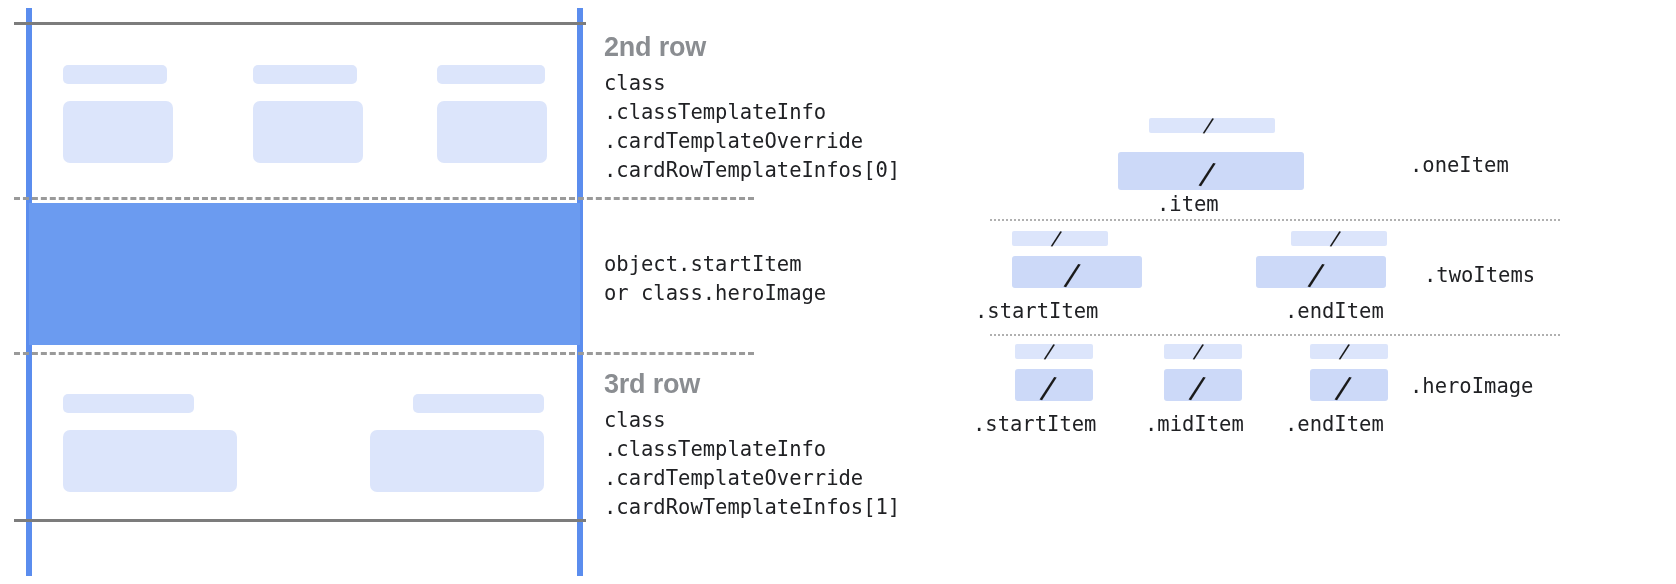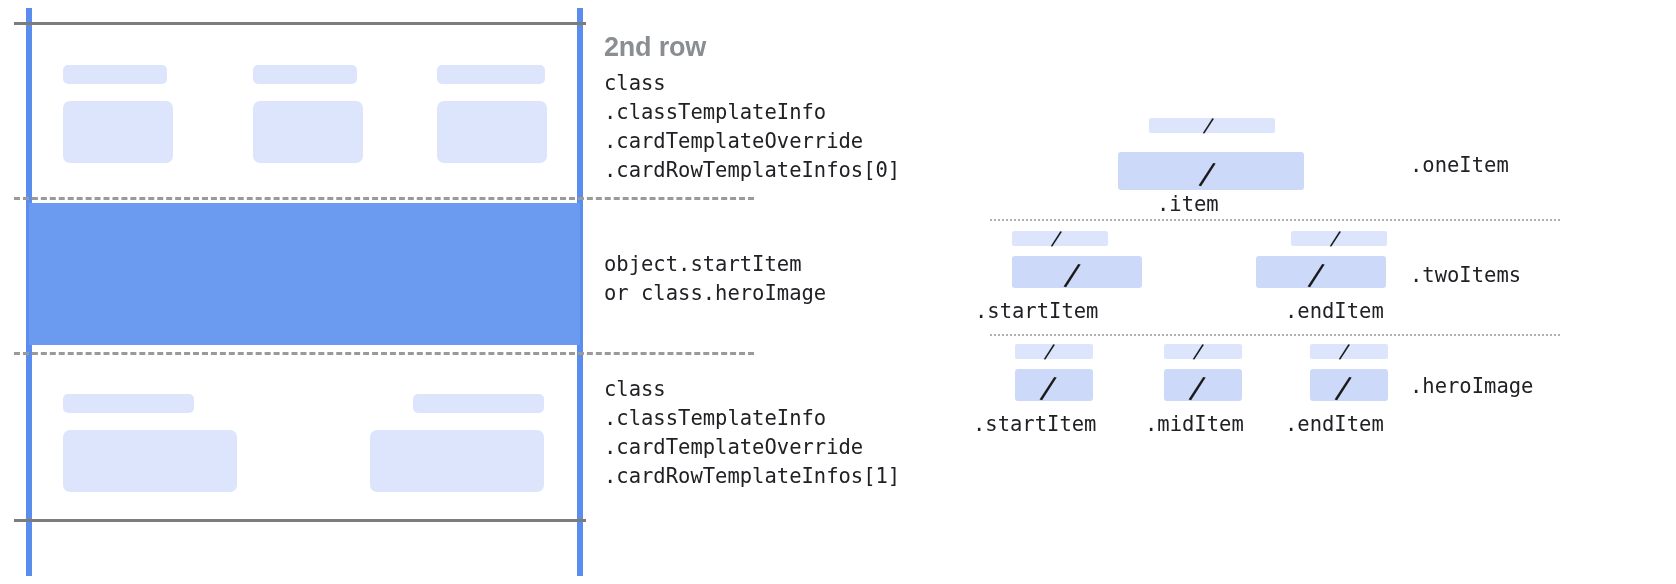--- a/index.html
+++ b/index.html
@@ -181,20 +181,21 @@
 .cardTemplateOverride
 .cardRowTemplateInfos[0]</div>
 </div>
 
 <div class="text-col" style="top:250px;">
   <div class="code-block">object.startItem
 or class.heroImage</div>
 </div>
 
 <div class="text-col" style="top:369px;">
+  <div class="row-title">3rd row</div>
   <div class="code-block" style="margin-top:6px;">class
 .classTemplateInfo
 .cardTemplateOverride
 .cardRowTemplateInfos[1]</div>
 </div>
 
 <div id="right-diagram">
 
   <div class="slot">
     <div class="slot-top" style="left:189px; top:118px; width:126px;"></div>
@@ -221,21 +222,21 @@
 
   <div class="slot">
     <div class="slot-top" style="left:331px; top:231px; width:96px;"></div>
     <span class="slash slash-sm" style="left:372px; top:226px; transform:rotate(14deg);">/</span>
 
     <div class="slot-main" style="left:296px; top:256px; width:130px; height:32px;"></div>
     <span class="slash slash-lg" style="left:351px; top:256px; transform:rotate(14deg);">/</span>
 
     <div class="mono-label" style="left:325px; top:299px;">.endItem</div>
   </div>
-  <div class="group-label" style="left:450px; top:263px;">.twoItems</div>
+  <div class="group-label" style="left:464px; top:263px;">.twoItems</div>
 
   <div class="rdash" style="top:334px;"></div>
 
   <div class="slot">
     <div class="slot-top" style="left:55px; top:344px; width:78px;"></div>
     <span class="slash slash-sm" style="left:86px; top:339px; transform:rotate(14deg);">/</span>
 
     <div class="slot-main" style="left:55px; top:369px; width:78px; height:32px;"></div>
     <span class="slash slash-lg" style="left:83px; top:369px; transform:rotate(14deg);">/</span>
 

